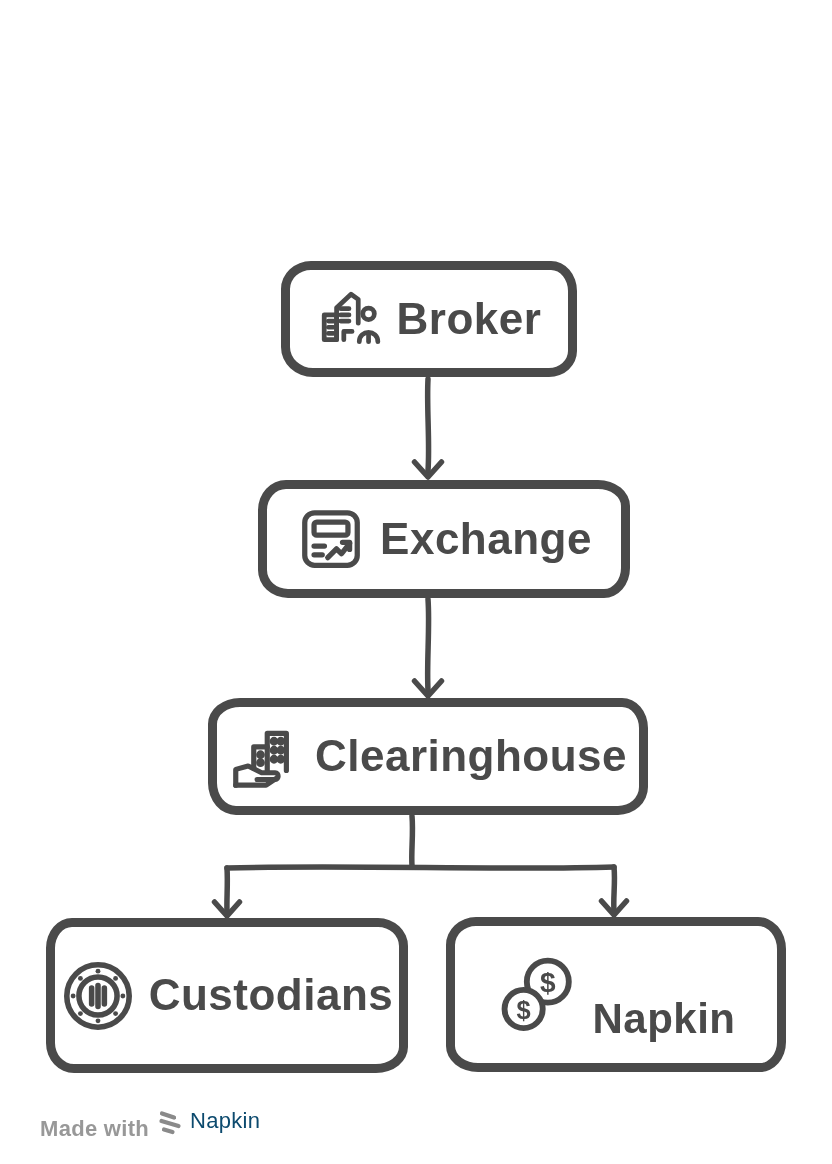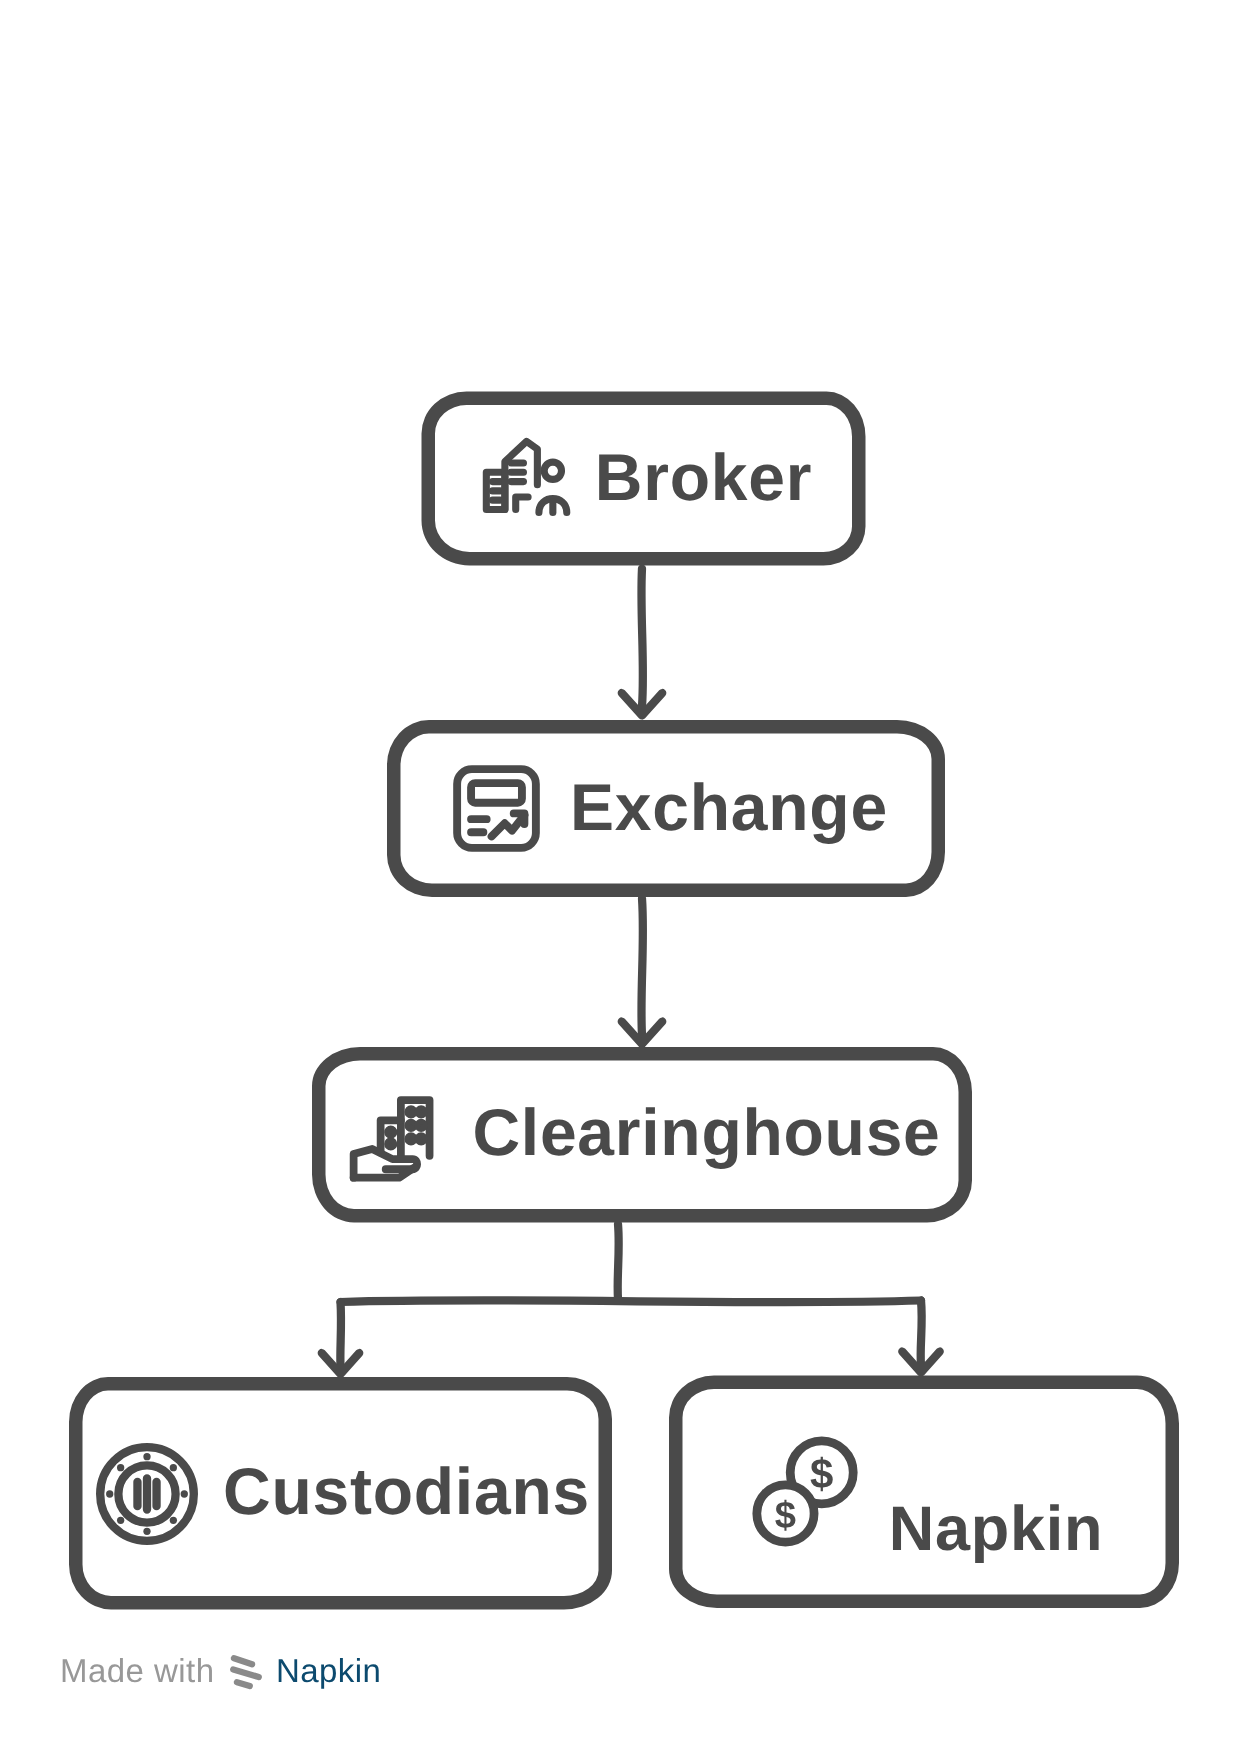--- a/index.html
+++ b/index.html
@@ -57,21 +57,21 @@
 
   .watermark {
     position: absolute;
     left: 40px;
     top: 1100px;
     display: flex;
     align-items: center;
     gap: 8px;
     font-size: 22px;
   }
-  .watermark .made-with { color: #989898; font-weight: 400; letter-spacing: 0.3px; }
+  .watermark .made-with { color: #989898; font-weight: 700; letter-spacing: 0.3px; margin-top: 16px; }
   .watermark .brand     { color: #0c4a6e; font-weight: 400; letter-spacing: 0.3px; }
   .watermark .logo { display: flex; align-items: center; }
 </style>
 </head>
 <body>
 
 <div class="canvas">
 
   <svg class="connectors" viewBox="0 0 832 1164" fill="none" stroke="#4a4a4a" stroke-width="5.5" stroke-linecap="round" stroke-linejoin="round">
     <g>

